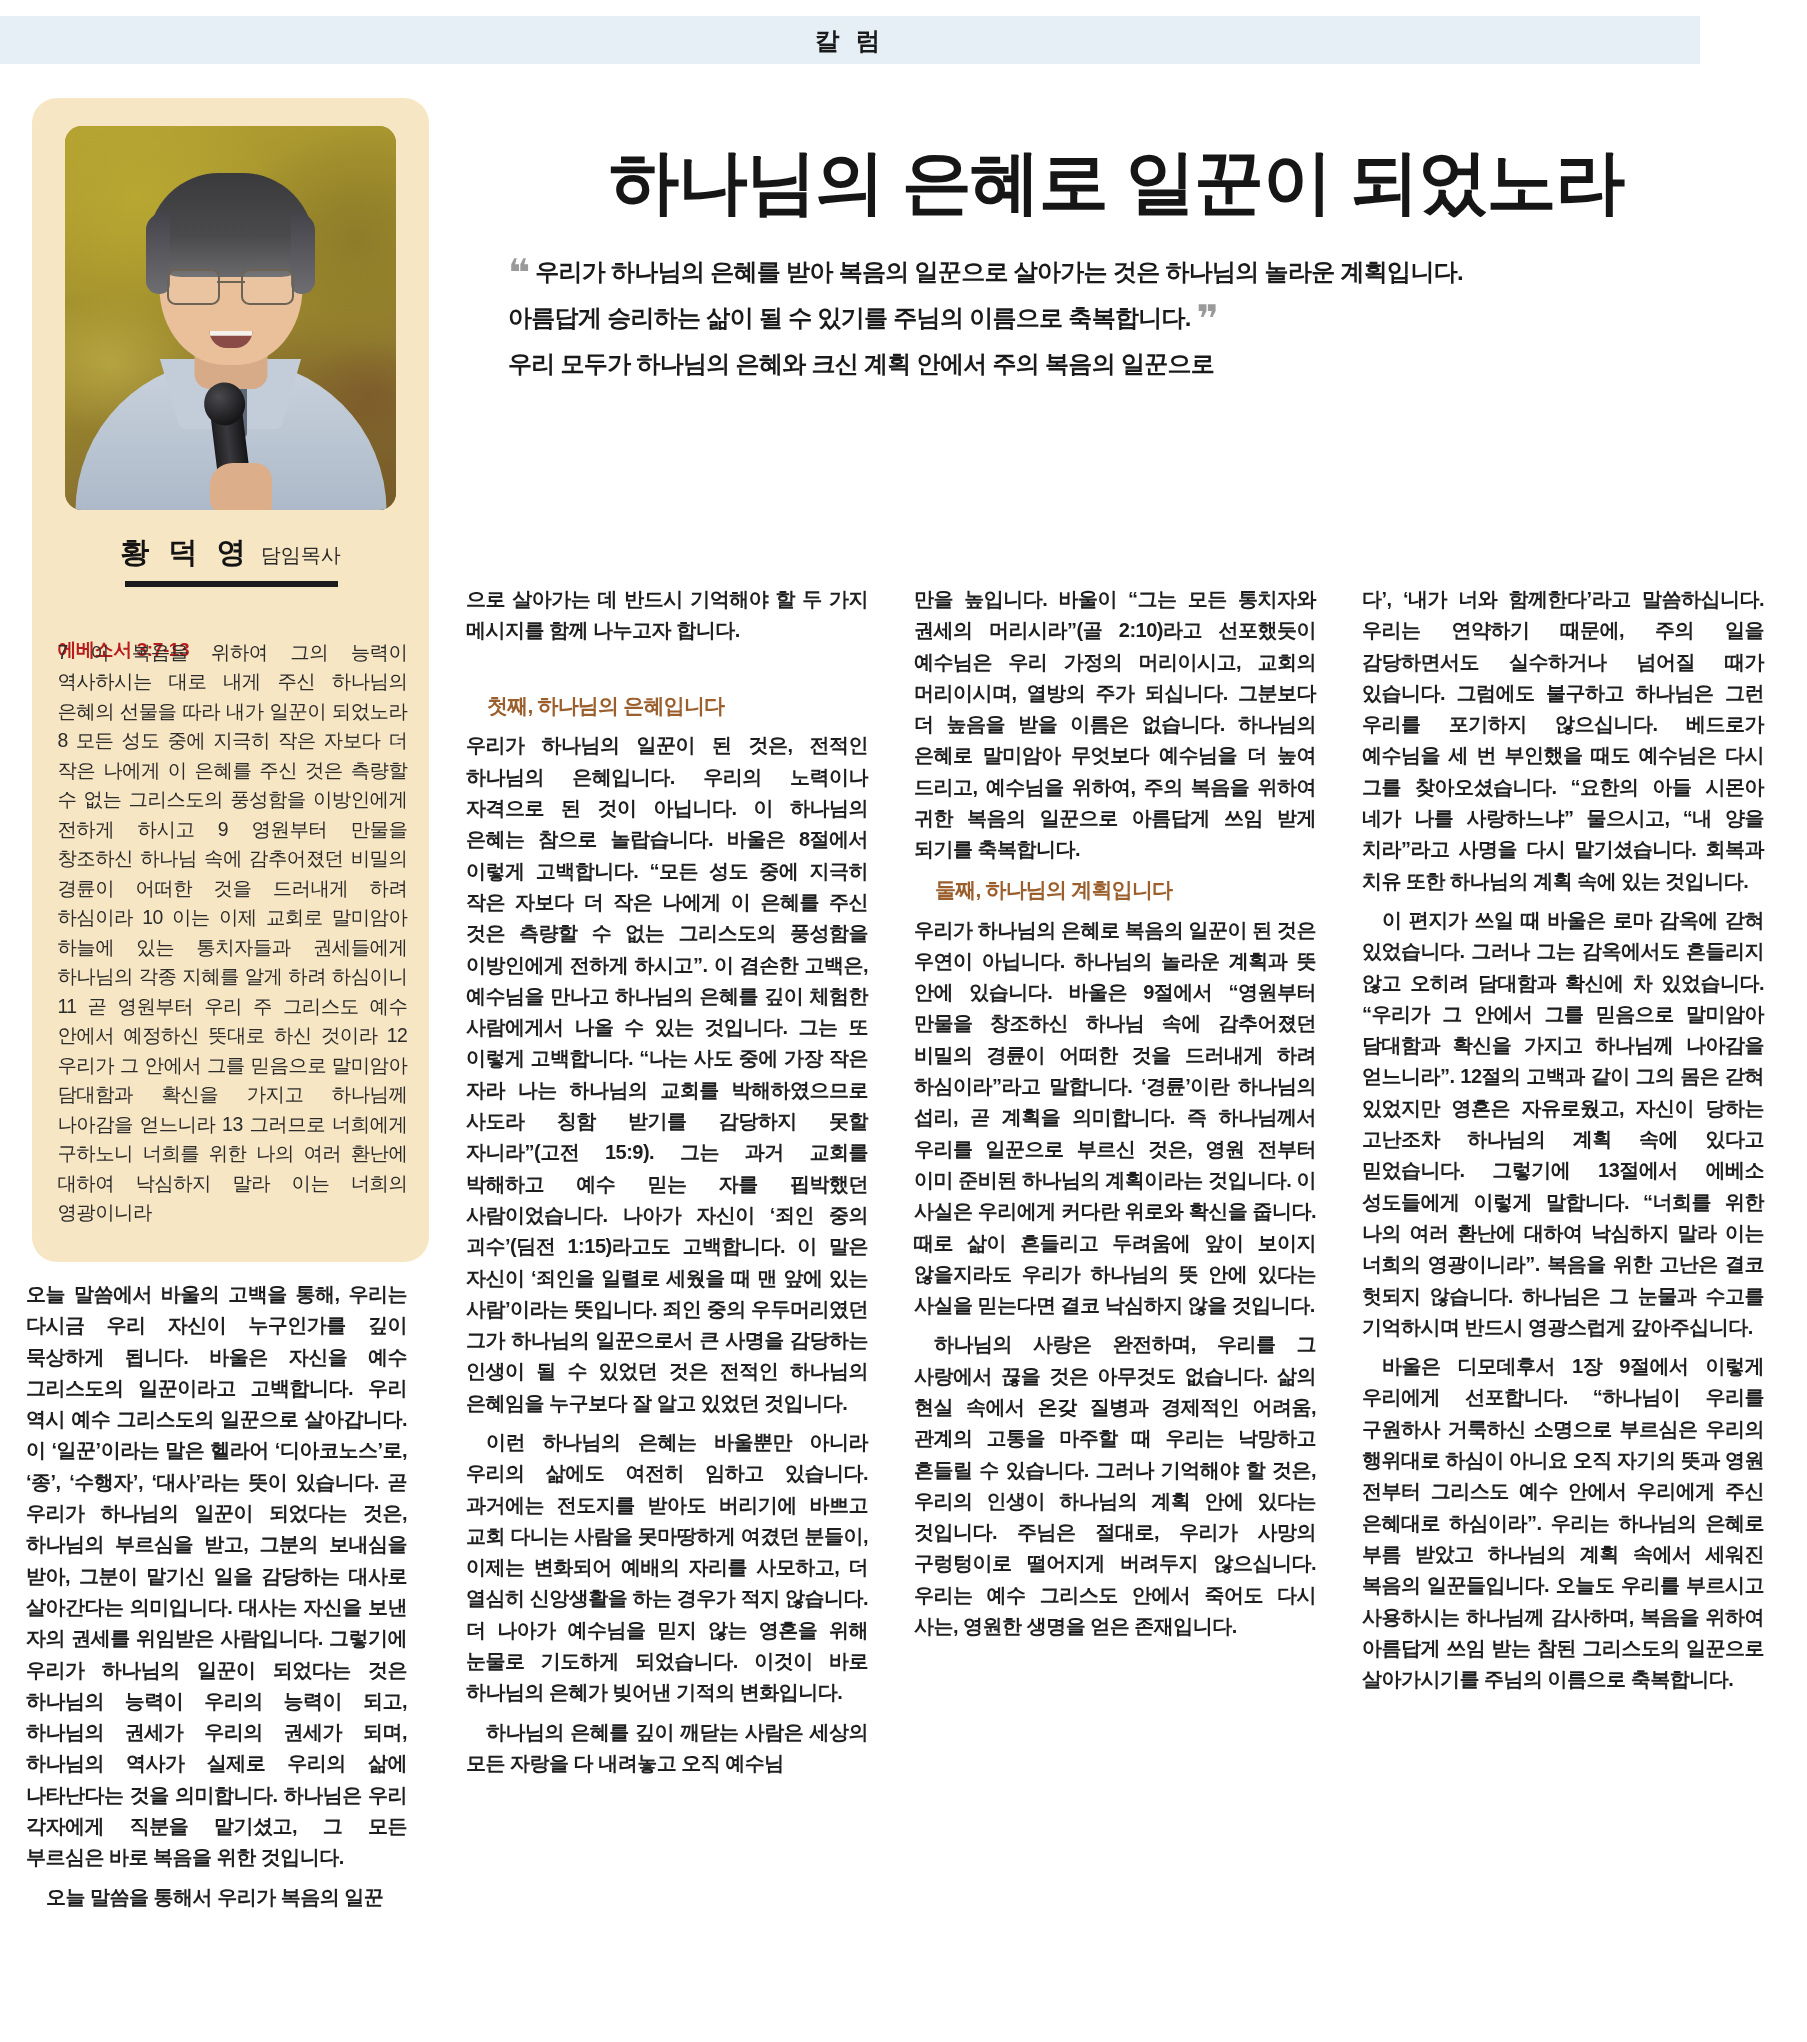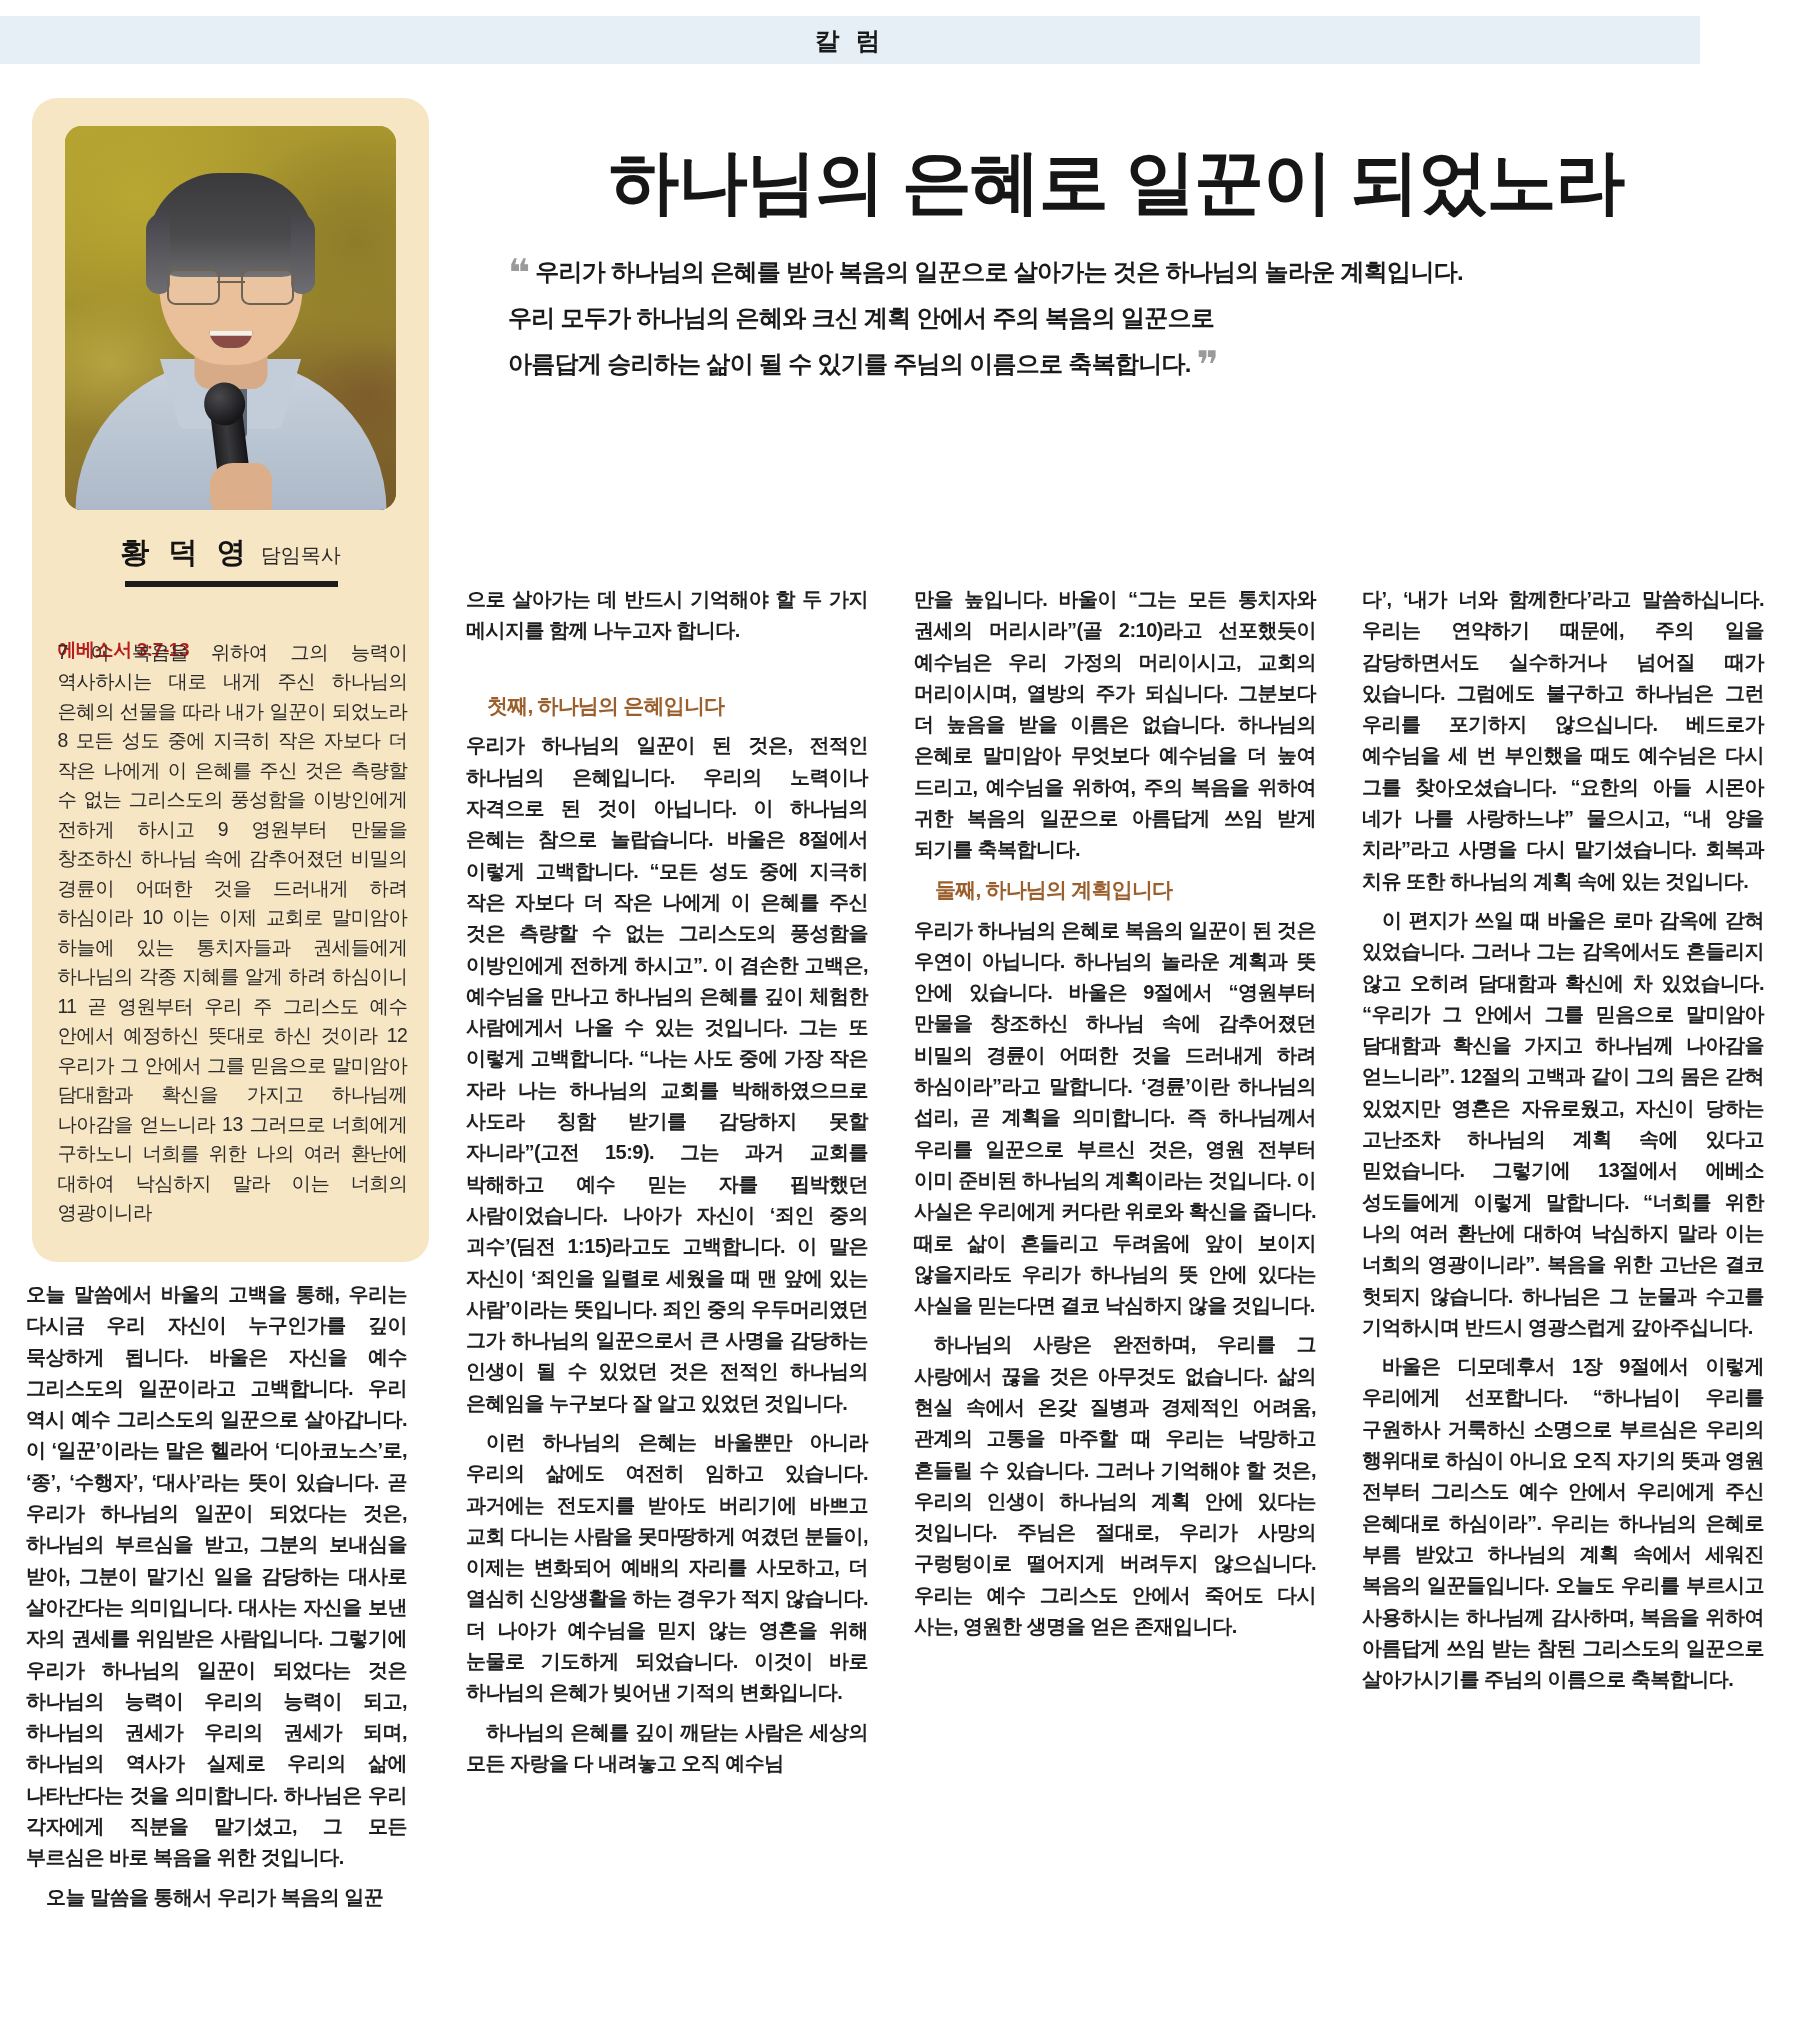--- a/index.html
+++ b/index.html
@@ -381,22 +381,22 @@
     <div class="author-rule"></div>
 
     <div class="scripture-ref">에베소서 3:7-13</div>
     <div class="scripture-body">7 이 복음을 위하여 그의 능력이 역사하시는 대로 내게 주신 하나님의 은혜의 선물을 따라 내가 일꾼이 되었노라 8 모든 성도 중에 지극히 작은 자보다 더 작은 나에게 이 은혜를 주신 것은 측량할 수 없는 그리스도의 풍성함을 이방인에게 전하게 하시고 9 영원부터 만물을 창조하신 하나님 속에 감추어졌던 비밀의 경륜이 어떠한 것을 드러내게 하려 하심이라 10 이는 이제 교회로 말미암아 하늘에 있는 통치자들과 권세들에게 하나님의 각종 지혜를 알게 하려 하심이니 11 곧 영원부터 우리 주 그리스도 예수 안에서 예정하신 뜻대로 하신 것이라 12 우리가 그 안에서 그를 믿음으로 말미암아 담대함과 확신을 가지고 하나님께 나아감을 얻느니라 13 그러므로 너희에게 구하노니 너희를 위한 나의 여러 환난에 대하여 낙심하지 말라 이는 너희의 영광이니라</div>
   </div>
 
   <h1 class="headline">하나님의 은혜로 일꾼이 되었노라</h1>
 
   <div class="pullquote">
     <div class="pq-line"><span class="qmark open">❝</span><span>우리가 하나님의 은혜를 받아 복음의 일꾼으로 살아가는 것은 하나님의 놀라운 계획입니다.</span></div>
+    <div class="pq-line"><span>아름답게 승리하는 삶이 될 수 있기를 주님의 이름으로 축복합니다.</span><span class="qmark close">❞</span></div>
     <div class="pq-line">우리 모두가 하나님의 은혜와 크신 계획 안에서 주의 복음의 일꾼으로</div>
-    <div class="pq-line"><span>아름답게 승리하는 삶이 될 수 있기를 주님의 이름으로 축복합니다.</span><span class="qmark close">❞</span></div>
   </div>
 
   <div class="col col-1">
     <p class="noindent">오늘 말씀에서 바울의 고백을 통해, 우리는 다시금 우리 자신이 누구인가를 깊이 묵상하게 됩니다. 바울은 자신을 예수 그리스도의 일꾼이라고 고백합니다. 우리 역시 예수 그리스도의 일꾼으로 살아갑니다. 이 ‘일꾼’이라는 말은 헬라어 ‘디아코노스’로, ‘종’, ‘수행자’, ‘대사’라는 뜻이 있습니다. 곧 우리가 하나님의 일꾼이 되었다는 것은, 하나님의 부르심을 받고, 그분의 보내심을 받아, 그분이 맡기신 일을 감당하는 대사로 살아간다는 의미입니다. 대사는 자신을 보낸 자의 권세를 위임받은 사람입니다. 그렇기에 우리가 하나님의 일꾼이 되었다는 것은 하나님의 능력이 우리의 능력이 되고, 하나님의 권세가 우리의 권세가 되며, 하나님의 역사가 실제로 우리의 삶에 나타난다는 것을 의미합니다. 하나님은 우리 각자에게 직분을 맡기셨고, 그 모든 부르심은 바로 복음을 위한 것입니다.</p>
     <p>오늘 말씀을 통해서 우리가 복음의 일꾼</p>
   </div>
 
   <div class="col col-2">
     <p class="noindent">으로 살아가는 데 반드시 기억해야 할 두 가지 메시지를 함께 나누고자 합니다.</p>
     <p class="subhead first">첫째, 하나님의 은혜입니다</p>

